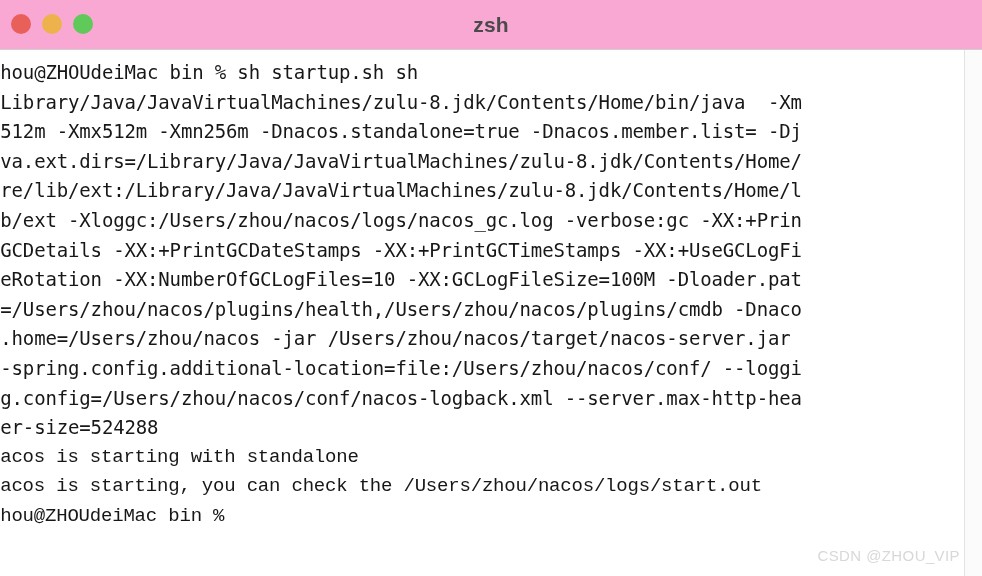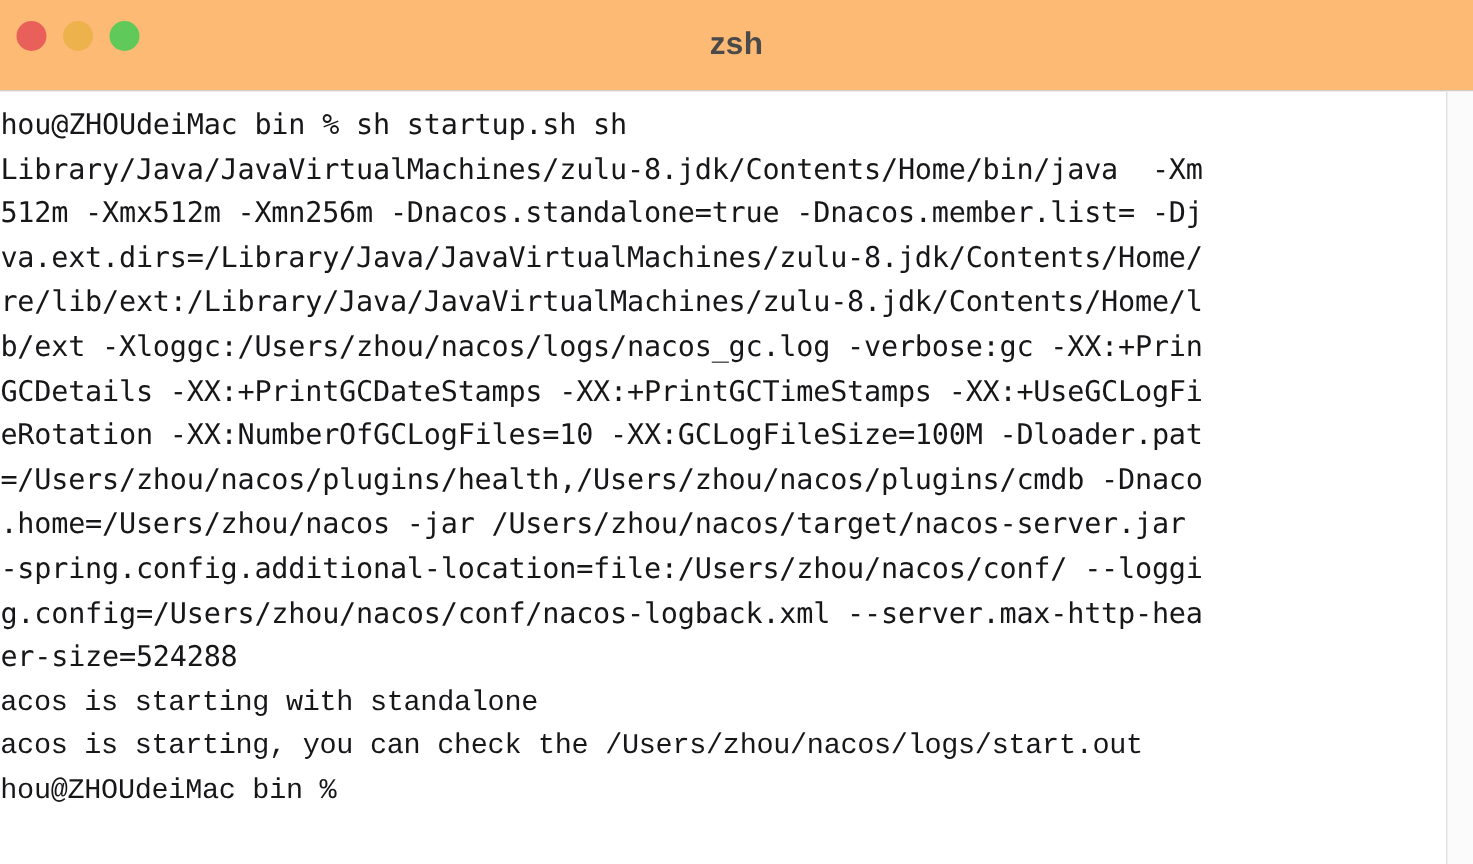--- a/index.html
+++ b/index.html
@@ -19,22 +19,22 @@
     position: relative;
     width: 982px;
     height: 576px;
     background: #ffffff;
     overflow: hidden;
   }
 
   
   #titlebar {
     position: relative;
-    height: 61px;
-    background: #fdba74;
+    height: 50px;
+    background: #f9a8d4;
     border-bottom: 1px solid #cfcfcf;
     box-sizing: border-box;
     display: flex;
     align-items: center;
   }
   #traffic-lights {
     position: absolute;
     left: 11px;
     top: 0;
     height: 47px;
@@ -142,14 +142,15 @@
     <div id="window-title">zsh</div>
   </div>
 
   <div id="terminal" style="background: rgb(255, 255, 255);">
     <div id="term-text" style="color: rgb(23, 23, 26);"><span class="term-line">zhou@ZHOUdeiMac bin % sh startup.sh sh</span><span class="term-line">/Library/Java/JavaVirtualMachines/zulu-8.jdk/Contents/Home/bin/java  -Xm</span><span class="term-line">s512m -Xmx512m -Xmn256m -Dnacos.standalone=true -Dnacos.member.list= -Dj</span><span class="term-line">ava.ext.dirs=/Library/Java/JavaVirtualMachines/zulu-8.jdk/Contents/Home/</span><span class="term-line">jre/lib/ext:/Library/Java/JavaVirtualMachines/zulu-8.jdk/Contents/Home/l</span><span class="term-line">ib/ext -Xloggc:/Users/zhou/nacos/logs/nacos_gc.log -verbose:gc -XX:+Prin</span><span class="term-line">tGCDetails -XX:+PrintGCDateStamps -XX:+PrintGCTimeStamps -XX:+UseGCLogFi</span><span class="term-line">leRotation -XX:NumberOfGCLogFiles=10 -XX:GCLogFileSize=100M -Dloader.pat</span><span class="term-line">h=/Users/zhou/nacos/plugins/health,/Users/zhou/nacos/plugins/cmdb -Dnaco</span><span class="term-line">s.home=/Users/zhou/nacos -jar /Users/zhou/nacos/target/nacos-server.jar</span><span class="term-line">--spring.config.additional-location=file:/Users/zhou/nacos/conf/ --loggi</span><span class="term-line">ng.config=/Users/zhou/nacos/conf/nacos-logback.xml --server.max-http-hea</span><span class="term-line">der-size=524288</span><span class="term-line condensed">nacos is starting with standalone</span><span class="term-line condensed">nacos is starting, you can check the /Users/zhou/nacos/logs/start.out</span><span class="term-line condensed">zhou@ZHOUdeiMac bin %</span></div>
     <div id="term-scroll-gutter">
       <div id="term-scroll-thumb"></div>
     </div>
   </div>
 
+  <div id="watermark">CSDN @ZHOU_VIP</div>
 
 </div>
 
 </body></html>

